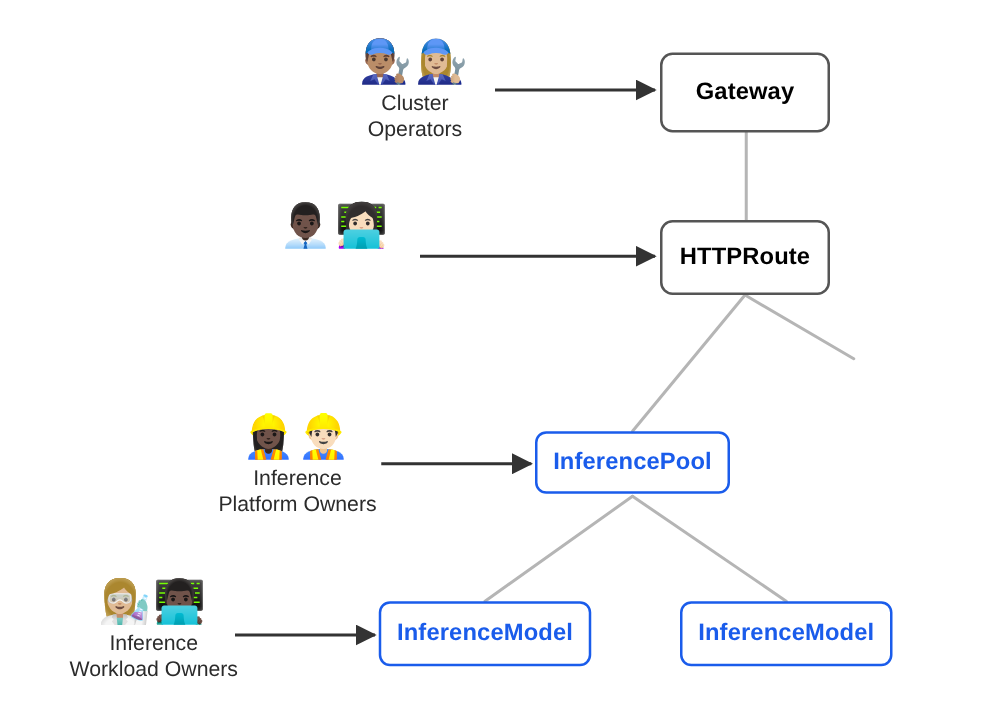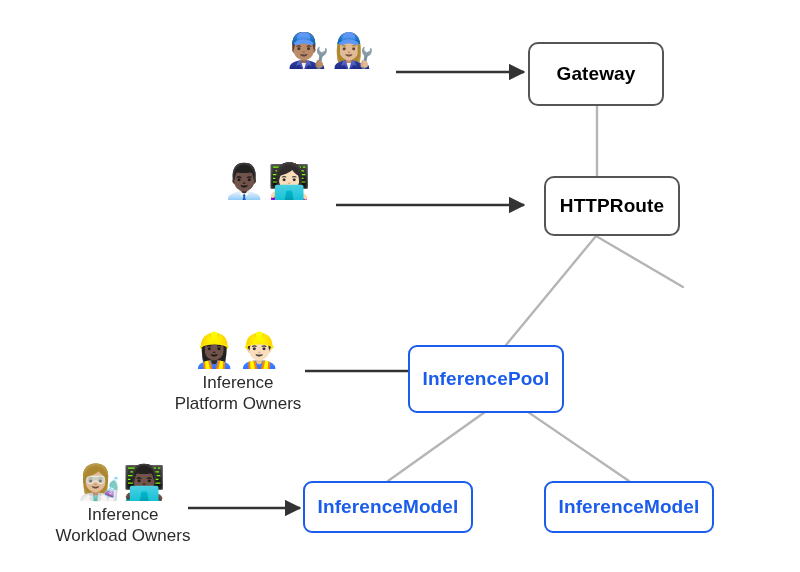--- a/index.html
+++ b/index.html
@@ -45,23 +45,23 @@
     z-index: 3;
   }
   .node.accent {
     border-color: #1a5ceb;
     color: #1a5ceb;
     border-width: 2.5px;
     border-radius: 9px;
   }
 
   #node-gateway      { left: 528px; top: 42px;  width: 136px; height: 64px; }
-  #node-httproute    { left: 544px; top: 176px; width: 136px; height: 60px; }
+  #node-httproute    { left: 528px; top: 176px; width: 136px; height: 60px; }
   #node-service      { left: 610px; top: 287px; width: 146px; height: 54px; }
-  #node-inferencepool{ left: 408px; top: 345px; width: 156px; height: 68px; }
+  #node-inferencepool{ left: 428px; top: 345px; width: 156px; height: 50px; }
   #node-model-1      { left: 303px; top: 481px; width: 170px; height: 52px; }
   #node-model-2      { left: 544px; top: 481px; width: 170px; height: 52px; }
 
   
   .persona {
     position: absolute;
     display: flex;
     flex-direction: column;
     align-items: center;
     z-index: 3;
@@ -111,20 +111,22 @@
     <g stroke="#333333" stroke-width="2.4" fill="none" marker-end="url(#arrowhead)">
       <line x1="396" y1="72" x2="524" y2="72"></line>
       <line x1="336" y1="205" x2="524" y2="205"></line>
       <line x1="305" y1="371" x2="425" y2="371"></line>
       <line x1="188" y1="508" x2="300" y2="508"></line>
     </g>
   </svg>
 
   <div class="persona" id="persona-cluster-operators">
     <div class="persona-emojis">👨🏽‍🔧👩🏼‍🔧</div>
+    <div class="persona-label">Cluster
+Operators</div>
   </div>
 
   <div class="persona" id="persona-application-developers">
     <div class="persona-emojis">👨🏿‍💼👩🏻‍💻</div>
   </div>
 
   <div class="persona" id="persona-platform-owners">
     <div class="persona-emojis">👷🏿‍♀️👷🏻‍♂️</div>
     <div class="persona-label">Inference
 Platform Owners</div>

